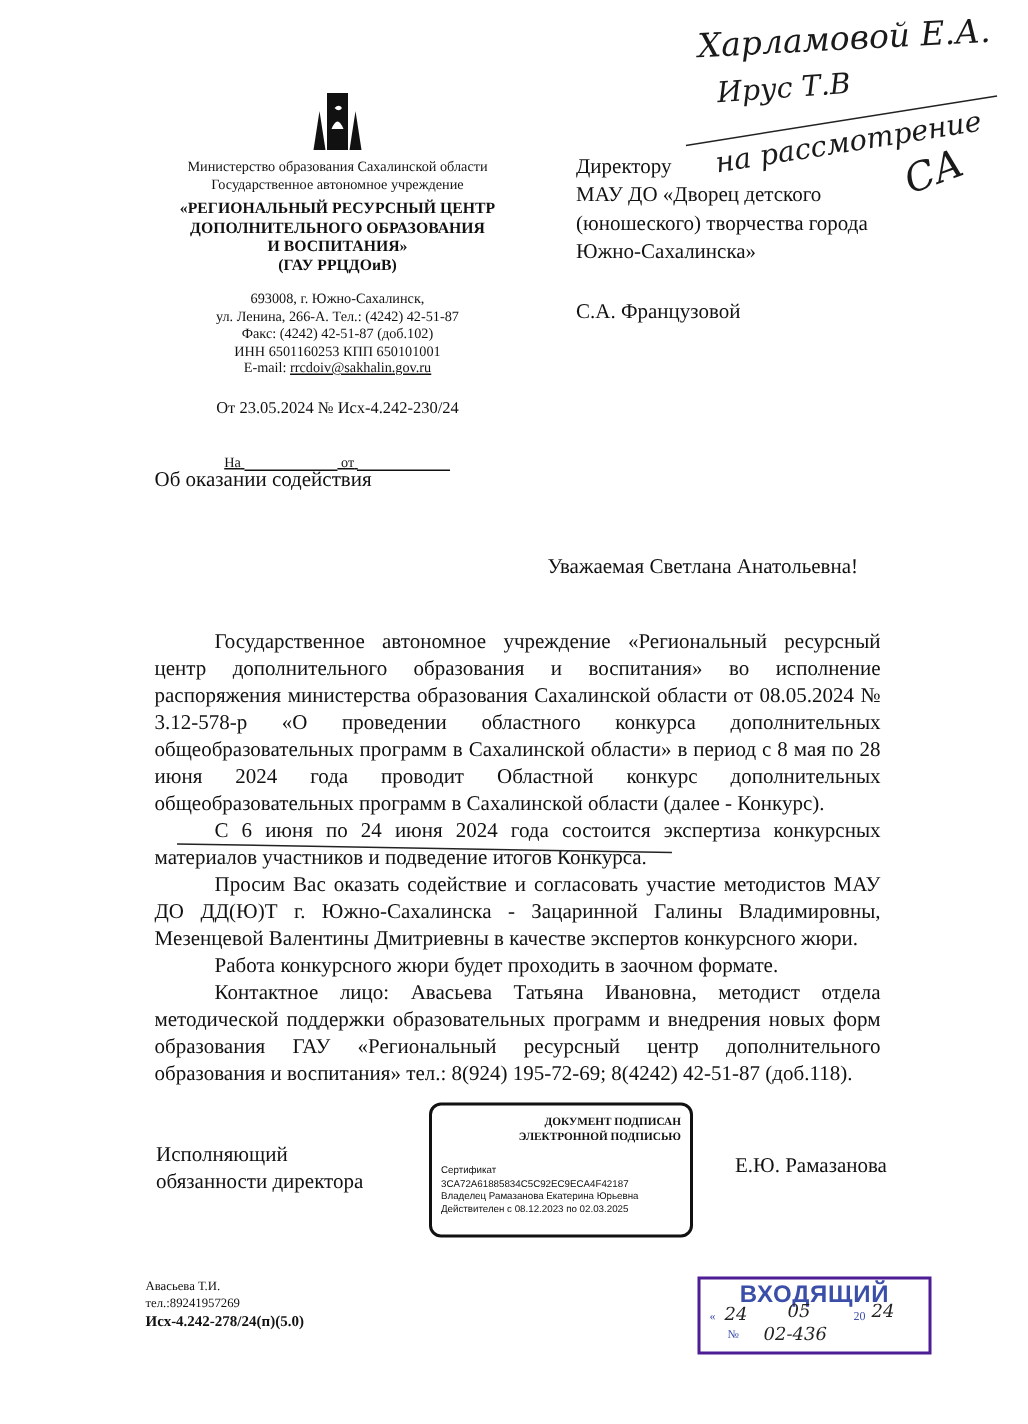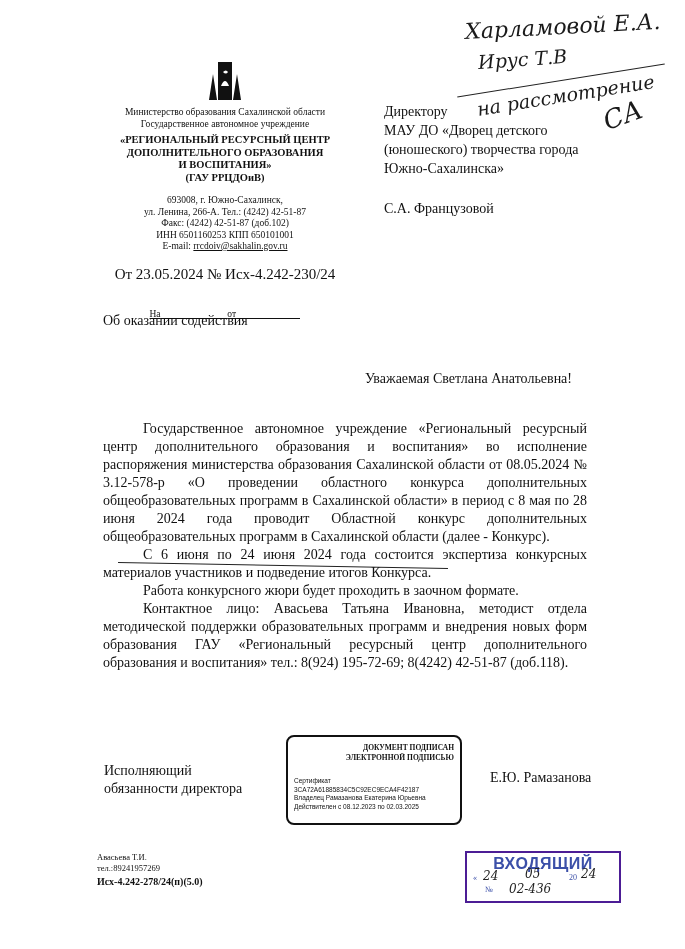--- a/index.html
+++ b/index.html
@@ -5,21 +5,21 @@
   html, body { margin:0; padding:0; background:#ffffff; }
   body { width:685px; height:949px; position:relative; overflow:hidden;
          font-family:"Liberation Serif", "DejaVu Serif", serif; color:#111; }
   .abs { position:absolute; }
   .hdr-left { left:100px; top:60px; width:250px; text-align:center; }
   .emblem { width:48px; height:44px; margin:0 auto 2px auto; display:block; }
   .small { font-size:9.5px; line-height:12px;text-align:center; }
   .org { font-size:10.5px; font-weight:bold; line-height:12.5px; margin-top:4px; }
   .addr { font-size:9.5px; line-height:11.5px; margin-top:11px; }
   .addr .email { text-decoration:underline; }
-  .outno { font-size:15px; margin-top:13px; }
+  .outno { font-size:11px; margin-top:13px; }
   .na { font-size:9.5px; margin-top:26px;text-decoration:underline; }
   .na .blank { display:inline-block; border-bottom:1px solid #111; width:62px; height:9px; vertical-align:bottom; }
   .recipient { left:384px; top:102px; font-size:14px; line-height:19px; }
   .recipient .name { margin-top:21px; }
   .subject { left:103px; top:313px; font-size:14px; }
   .greeting { left:0; width:572px; top:371px; text-align:right; font-size:14px; }
   .body { left:103px; top:420px; width:484px; font-size:14px; line-height:18px; text-align:justify; }
   .body p { margin:0; text-indent:40px; }
   .sig-role { left:104px; top:762px; font-size:14px; line-height:18px; }
   .sig-name { left:490px; top:770px; font-size:14px; }
@@ -87,20 +87,21 @@
   <div>Южно-Сахалинска»</div>
   <div class="name">С.А. Французовой</div>
 </div>
 
 <div class="abs subject">Об оказании содействия</div>
 <div class="abs greeting">Уважаемая Светлана Анатольевна!</div>
 
 <div class="abs body">
   <p>Государственное автономное учреждение «Региональный ресурсный центр дополнительного образования и воспитания» во исполнение распоряжения министерства образования Сахалинской области от 08.05.2024 № 3.12-578-р «О проведении областного конкурса дополнительных общеобразовательных программ в Сахалинской области» в период с 8 мая по 28 июня 2024 года проводит Областной конкурс дополнительных общеобразовательных программ в Сахалинской области (далее - Конкурс).</p>
   <p>С 6 июня по 24 июня 2024 года состоится экспертиза конкурсных материалов участников и подведение итогов Конкурса.</p>
+  <p>Просим Вас оказать содействие и согласовать участие методистов МАУ ДО ДД(Ю)Т г. Южно-Сахалинска - Зацаринной Галины Владимировны, Мезенцевой Валентины Дмитриевны в качестве экспертов конкурсного жюри.</p>
   <p>Работа конкурсного жюри будет проходить в заочном формате.</p>
   <p>Контактное лицо: Авасьева Татьяна Ивановна, методист отдела методической поддержки образовательных программ и внедрения новых форм образования ГАУ «Региональный ресурсный центр дополнительного образования и воспитания» тел.: 8(924) 195-72-69; 8(4242) 42-51-87 (доб.118).</p>
 </div>
 <div class="abs stroke"></div>
 
 <div class="abs sig-role">
   <div>Исполняющий</div>
   <div>обязанности директора</div>
 </div>
 

